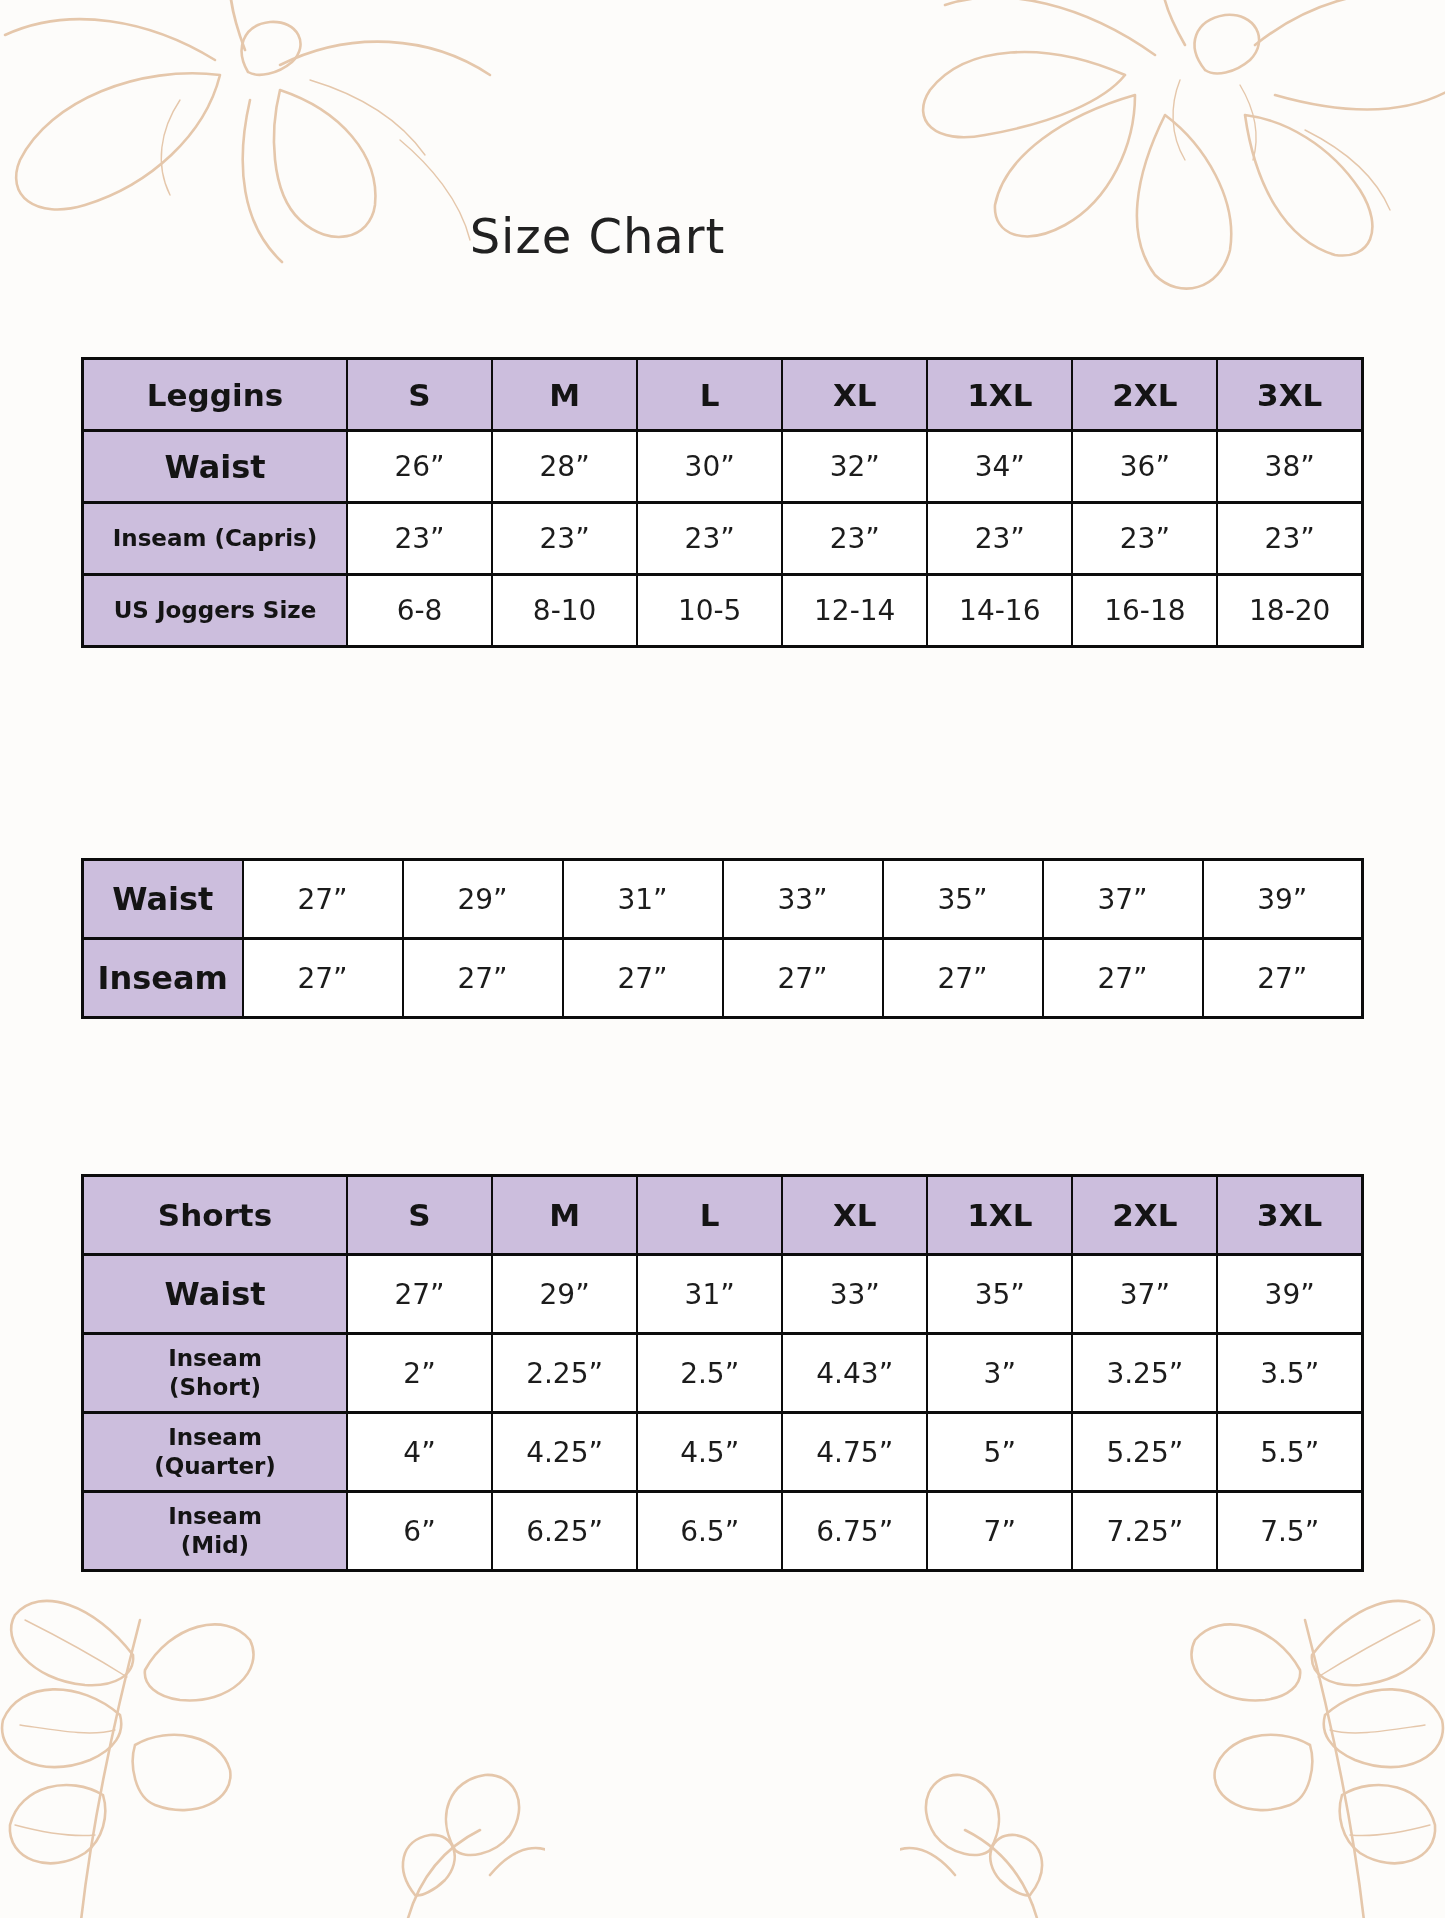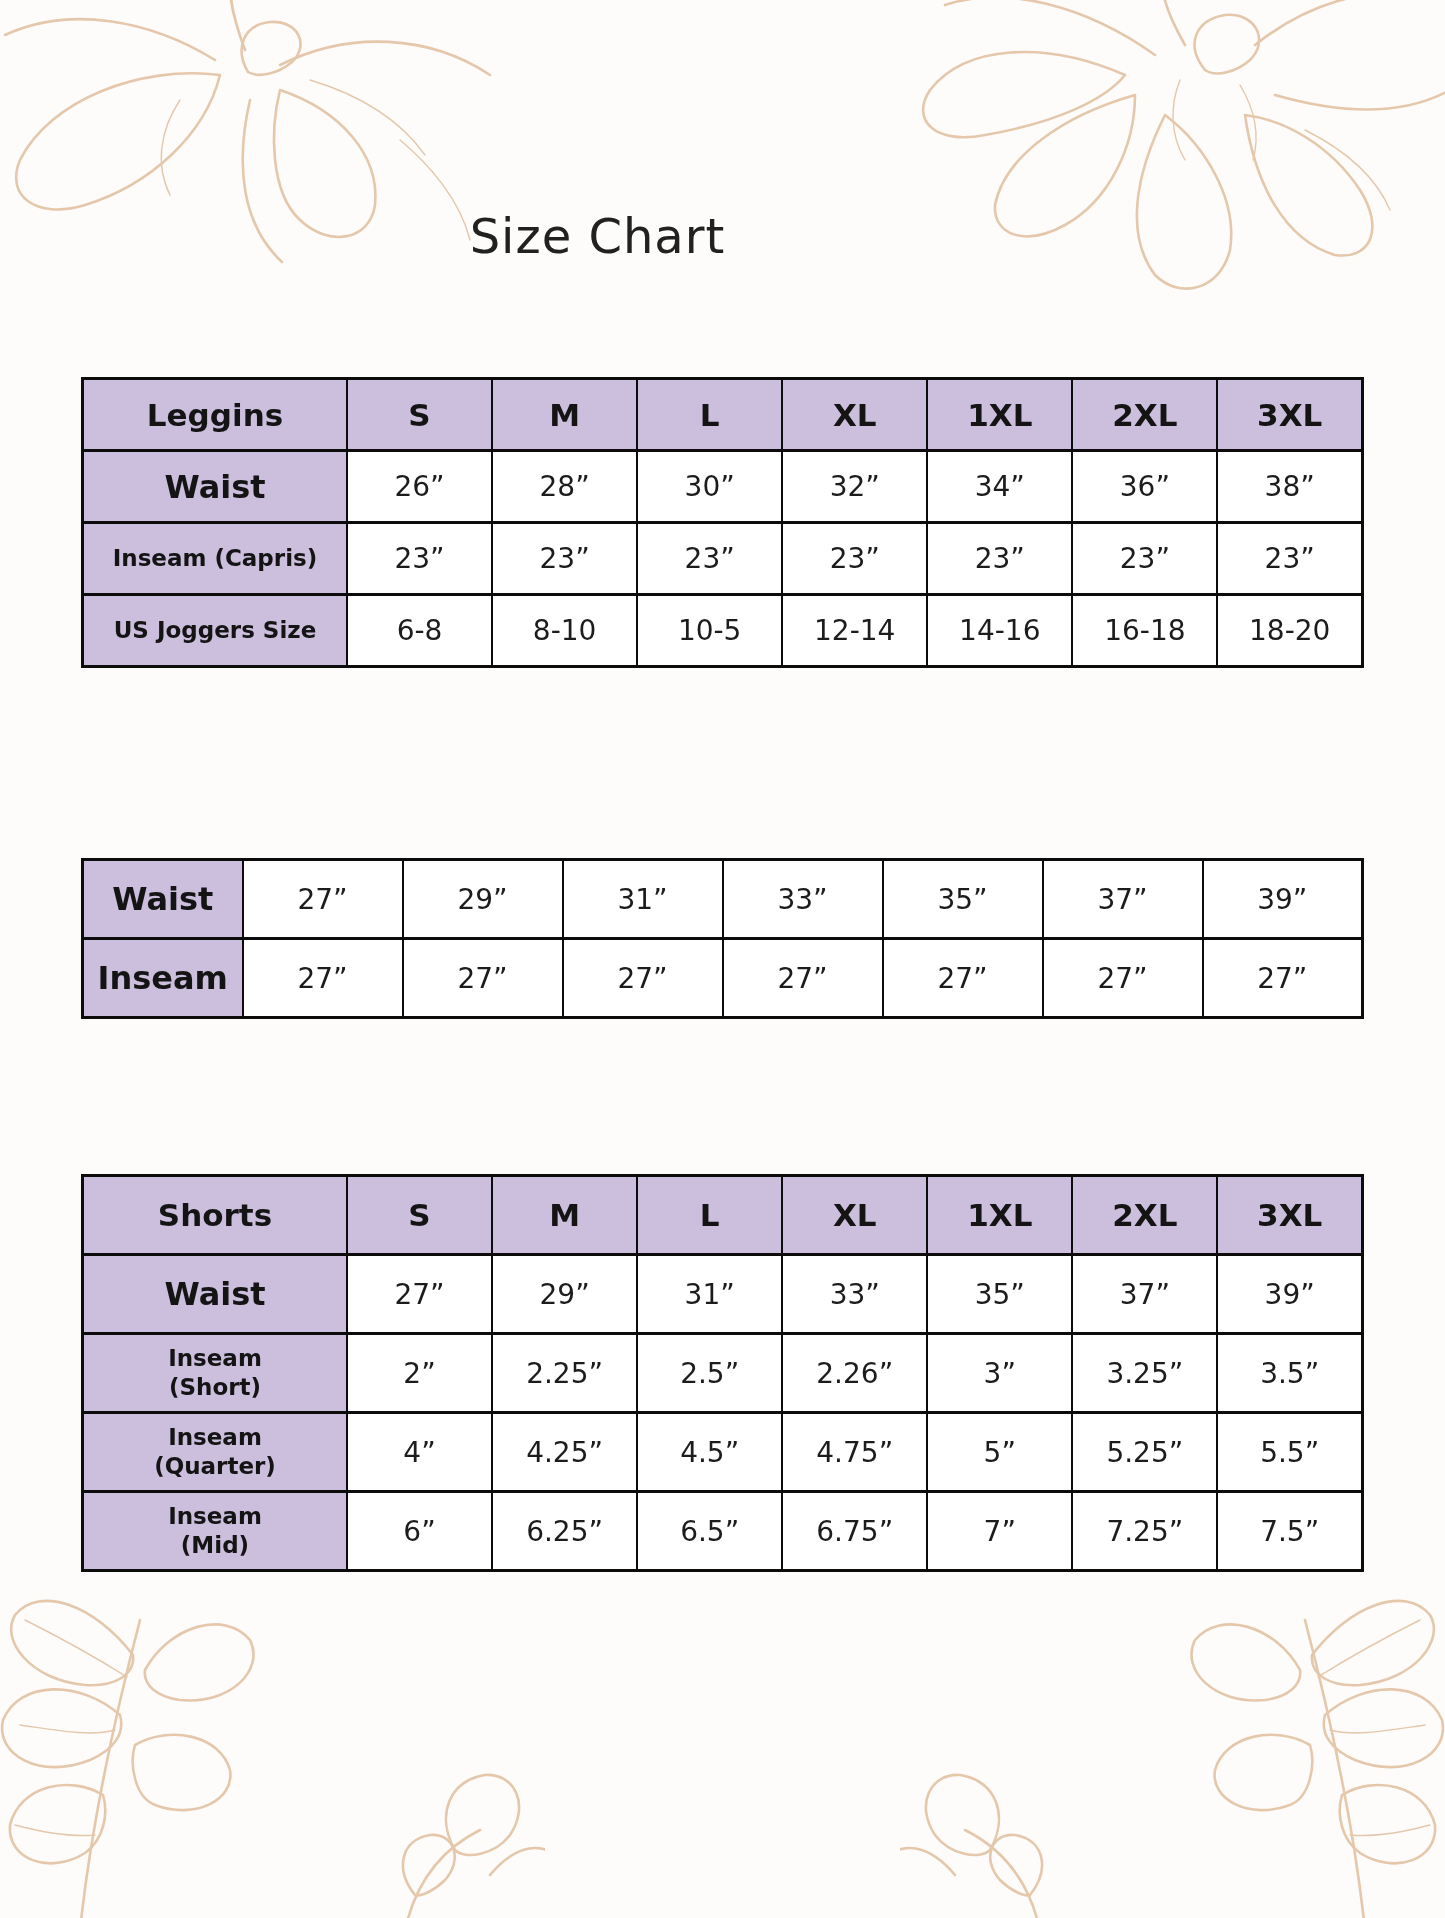--- a/index.html
+++ b/index.html
@@ -13,21 +13,21 @@
   .deco svg{display:block;}
   .deco path{fill:none;stroke:#e5c7ab;stroke-width:2.6;stroke-linecap:round;stroke-linejoin:round;}
   .deco path.thin{stroke-width:1.4;}
   .page-title{
     position:absolute;top:176px;left:0;width:100%;
     text-align:center;transform:translateX(-125px);
     font-size:48px;font-weight:500;letter-spacing:1px;color:#212121;
   }
   .tables-host{position:absolute;left:81px;top:0;width:1283px;}
   .table-wrap{position:absolute;left:0;}
-  .t1{top:357px;margin-top:20px;} .t2{top:858px;} .t3{top:1174px;}
+  .t1{top:357px;} .t2{top:858px;} .t3{top:1174px;}
   table{
     border-collapse:collapse;table-layout:fixed;width:1283px;
     background:#ffffff;border:3px solid #0c0c0c;
   }
   th,td{
     border-left:2px solid #0c0c0c;border-right:2px solid #0c0c0c;
     border-top:3px solid #0c0c0c;border-bottom:3px solid #0c0c0c;
     text-align:center;vertical-align:middle;padding:0;
   }
   .t1 tr{height:72px;} .t2 tr{height:79px;} .t3 tr{height:79px;}
@@ -206,21 +206,21 @@
             <td class="val">35”</td>
             <td class="val">37”</td>
             <td class="val">39”</td>
           </tr>
           <tr>
             <th class="rlabel small">Inseam
 (Short)</th>
             <td class="val">2”</td>
             <td class="val">2.25”</td>
             <td class="val">2.5”</td>
-            <td class="val">2.26”</td>
+            <td class="val">4.43”</td>
             <td class="val">3”</td>
             <td class="val">3.25”</td>
             <td class="val">3.5”</td>
           </tr>
           <tr>
             <th class="rlabel small">Inseam
 (Quarter)</th>
             <td class="val">4”</td>
             <td class="val">4.25”</td>
             <td class="val">4.5”</td>

